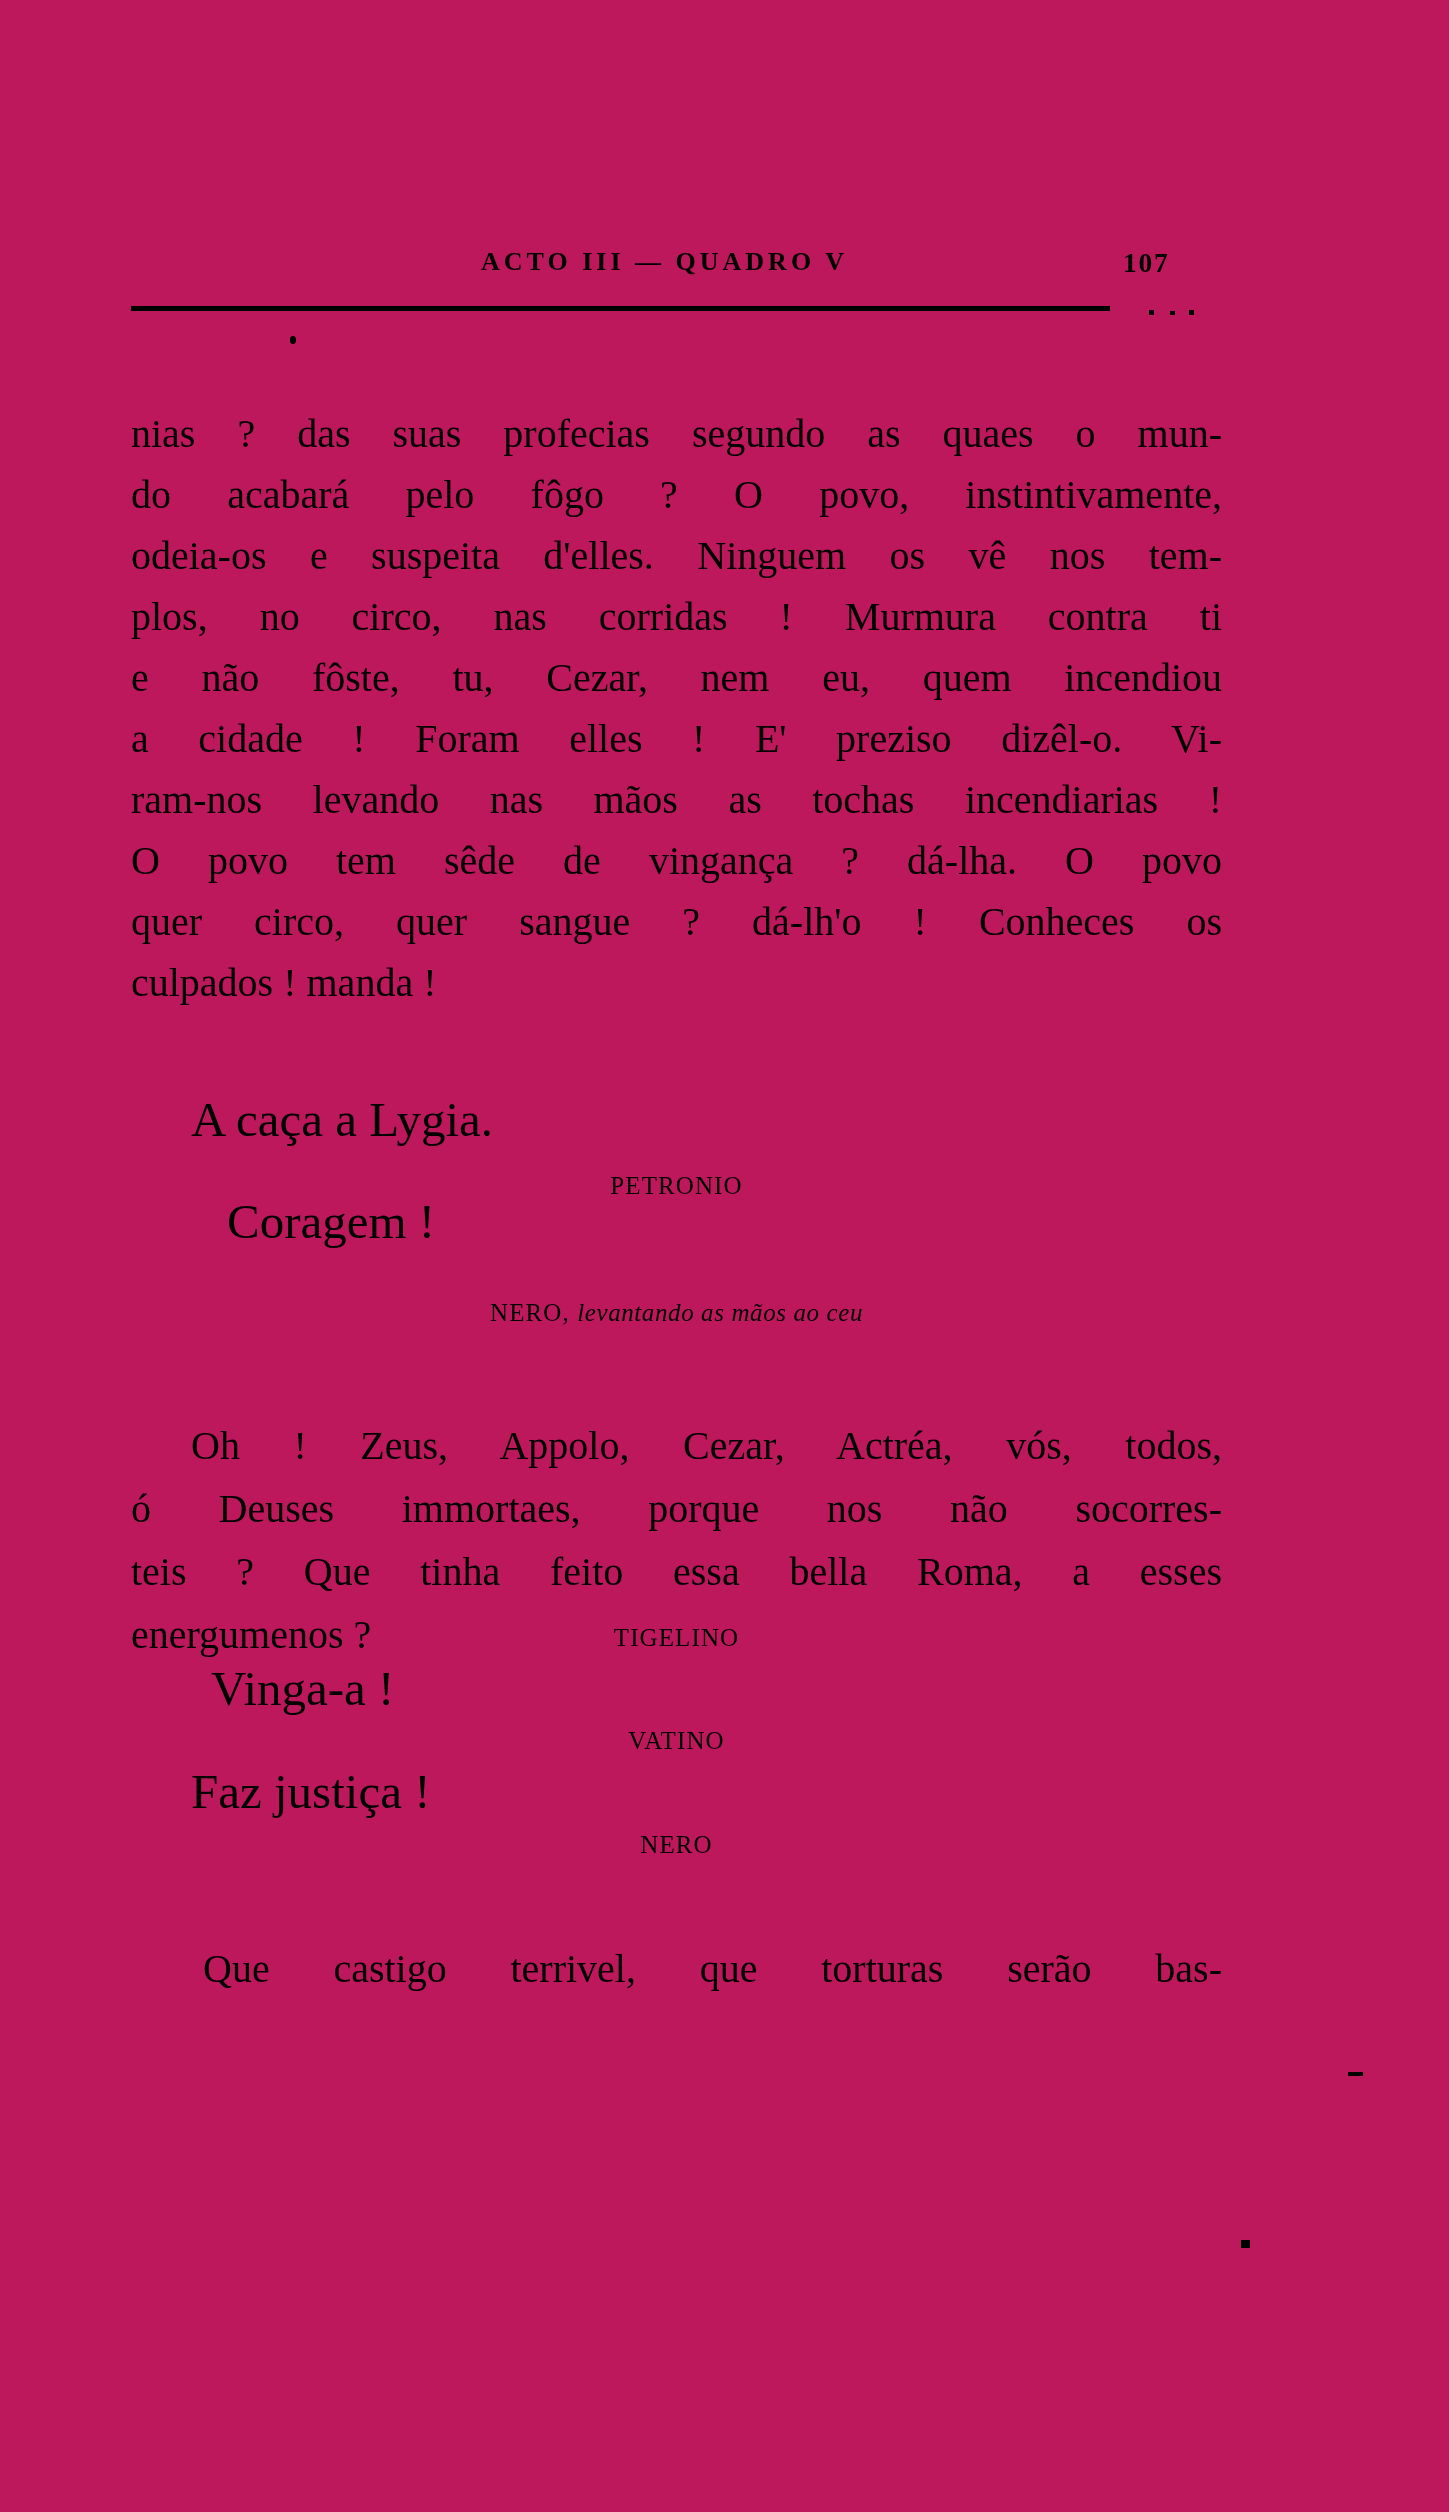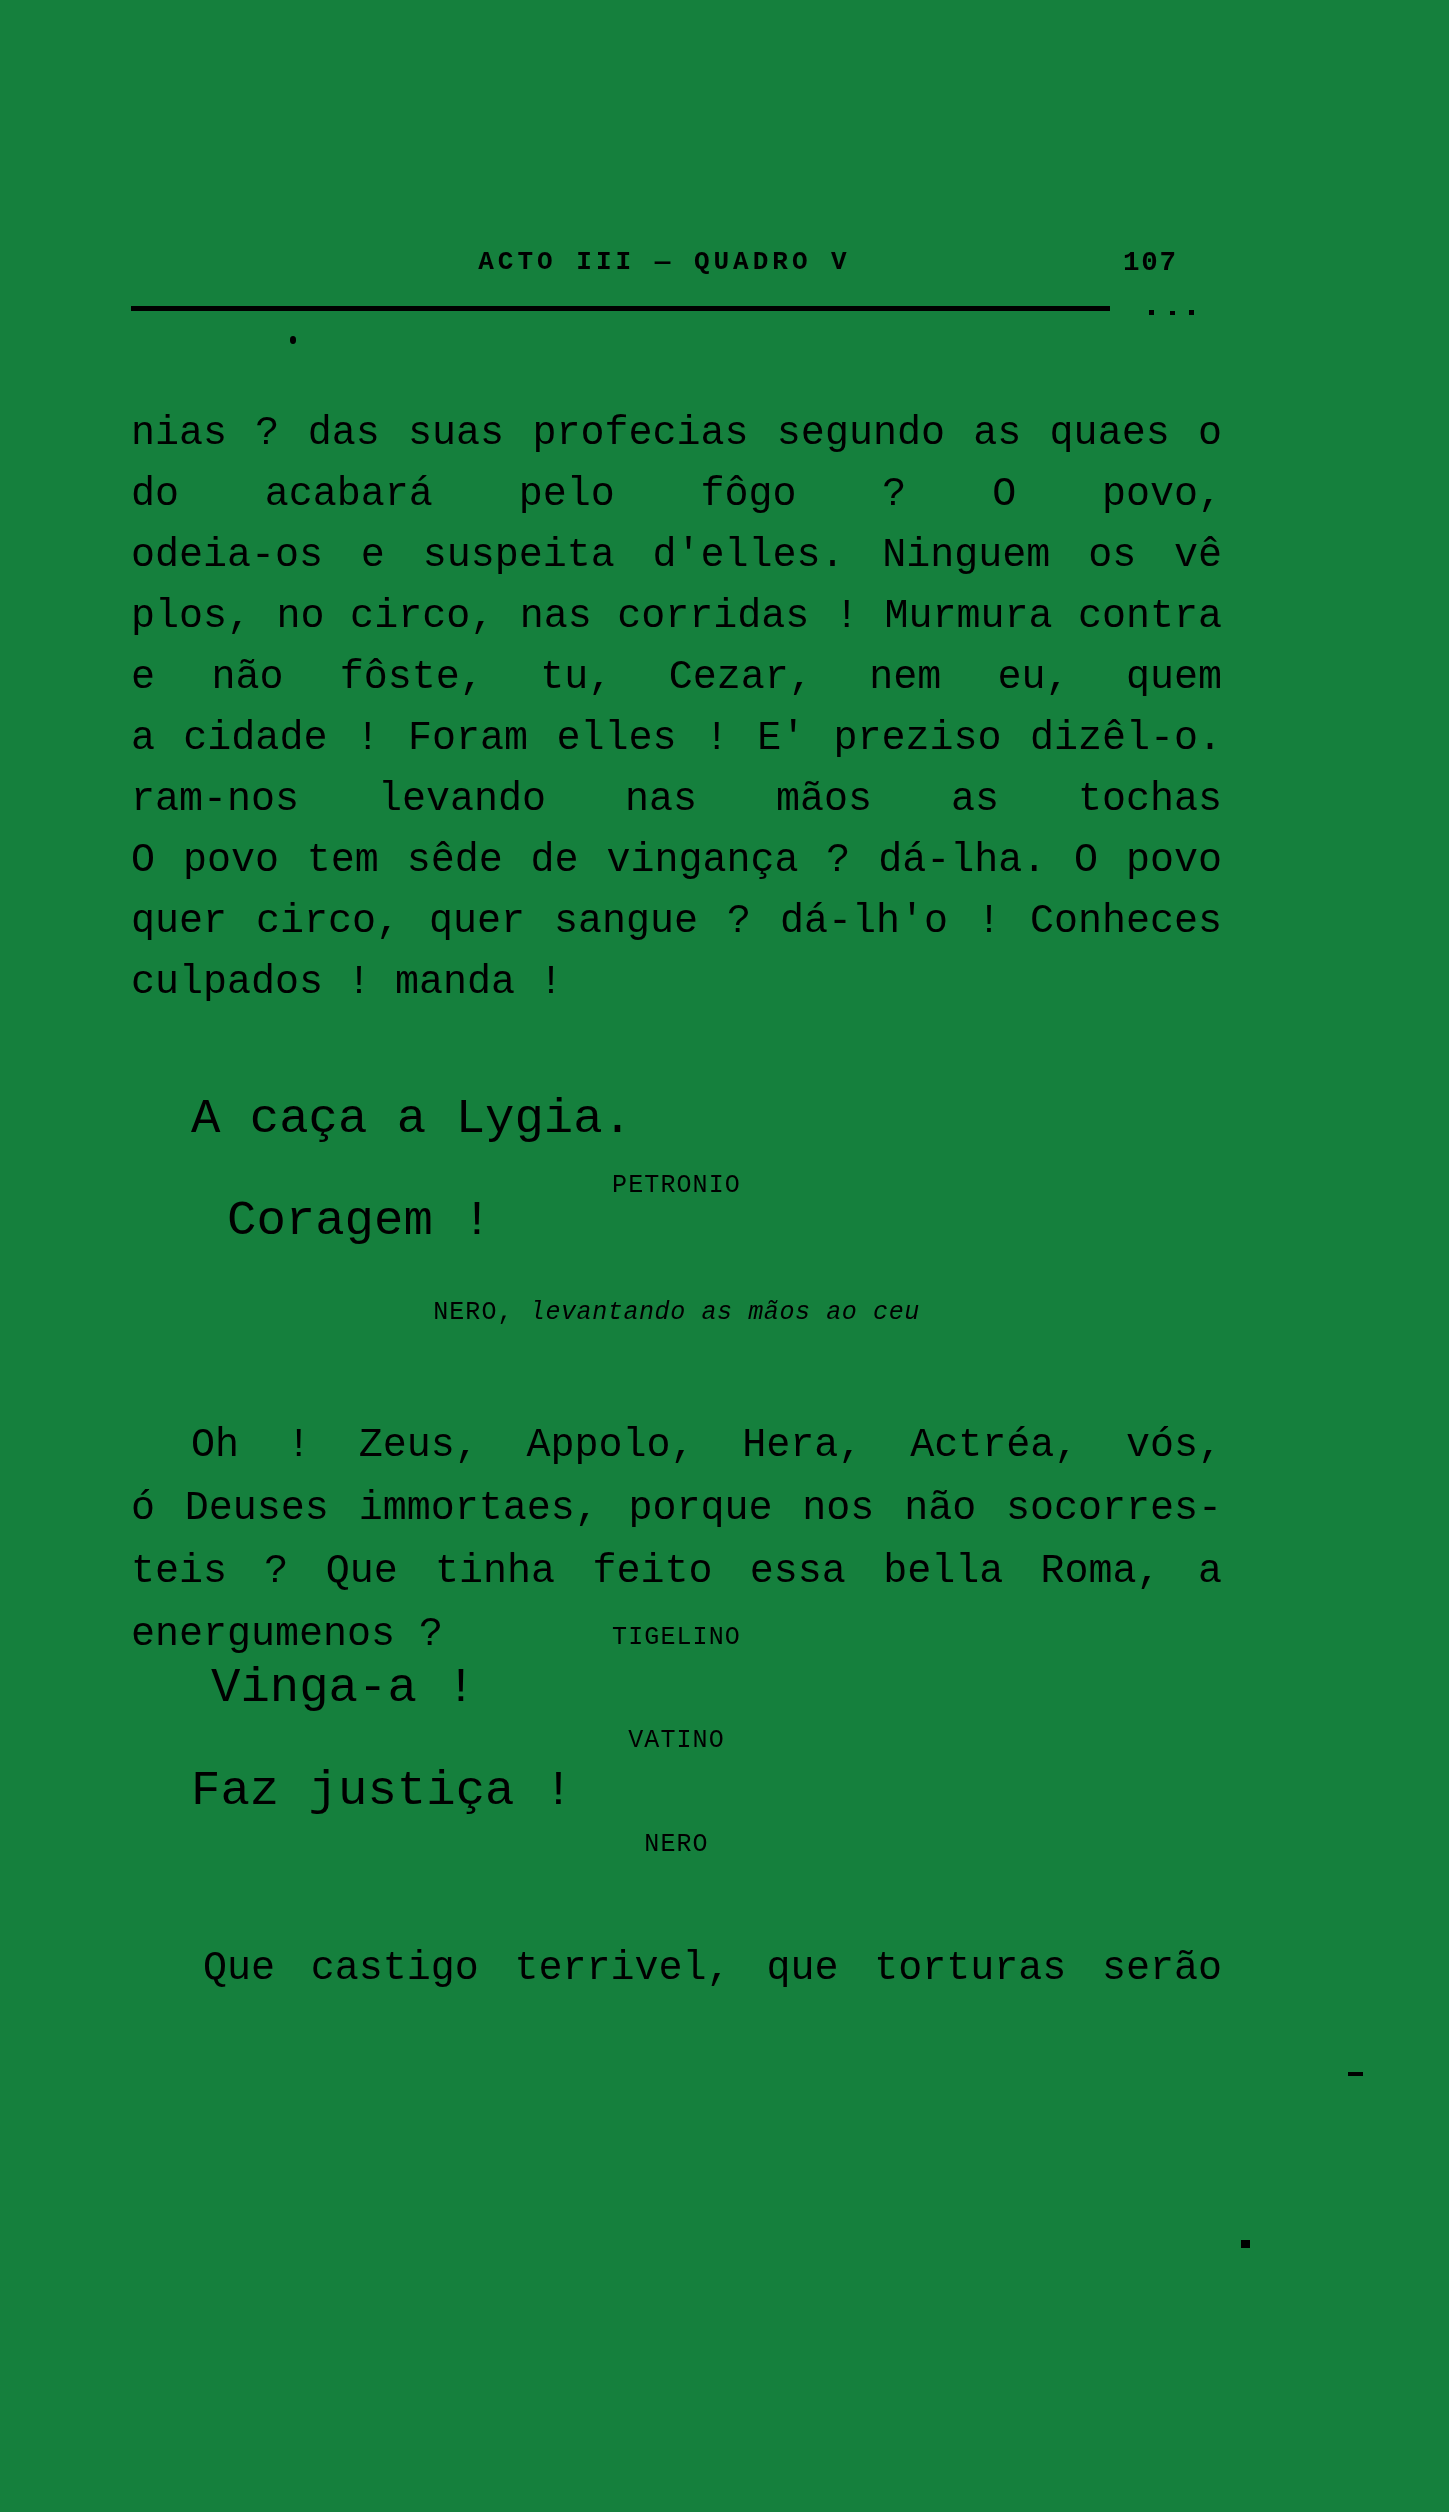--- a/index.html
+++ b/index.html
@@ -4,23 +4,23 @@
 <style>
   html, body {
     margin: 0;
     padding: 0;
     background: #ffffff;
   }
   #page {
     position: relative;
     width: 1450px;
     height: 2512px;
-    background: #15803d;
+    background: #be185d;
     color: #000000;
-    font-family: Liberation Mono, monospace;
+    font-family: Liberation Serif, serif;
     overflow: hidden;
   }
   
   .running-head {
     position: absolute;
     top: 247px;
     left: 131px;
     width: 1067px;
     text-align: center;
     font-size: 26px;
@@ -133,21 +133,21 @@
   </div>
 
   <div class="dialogue" style="top:1191px;margin-left:36px;">Coragem !</div>
 
   <div class="cue" style="top:1297px;">
     <span class="speaker">NERO,</span>
     <span class="direction">levantando as mãos ao ceu</span>
   </div>
 
   <div class="block" style="top:1375px; line-height:63px;">
-    <div class="jline indent1" style="height:63px;">Oh ! Zeus, Appolo, Hera, Actréa, vós, todos,</div>
+    <div class="jline indent1" style="height:63px;">Oh ! Zeus, Appolo, Cezar, Actréa, vós, todos,</div>
     <div class="jline" style="height:63px;">ó Deuses immortaes, porque nos não socorres-</div>
     <div class="jline" style="height:63px;">teis ? Que tinha feito essa bella Roma, a esses</div>
     <div class="lline" style="height:63px;">energumenos ?</div>
   </div>
 
   <div class="cue" style="top:1622px;">
     <span class="speaker">TIGELINO</span>
   </div>
 
   <div class="dialogue" style="top:1658px; left:195px;margin-left:16px;">Vinga-a !</div>

